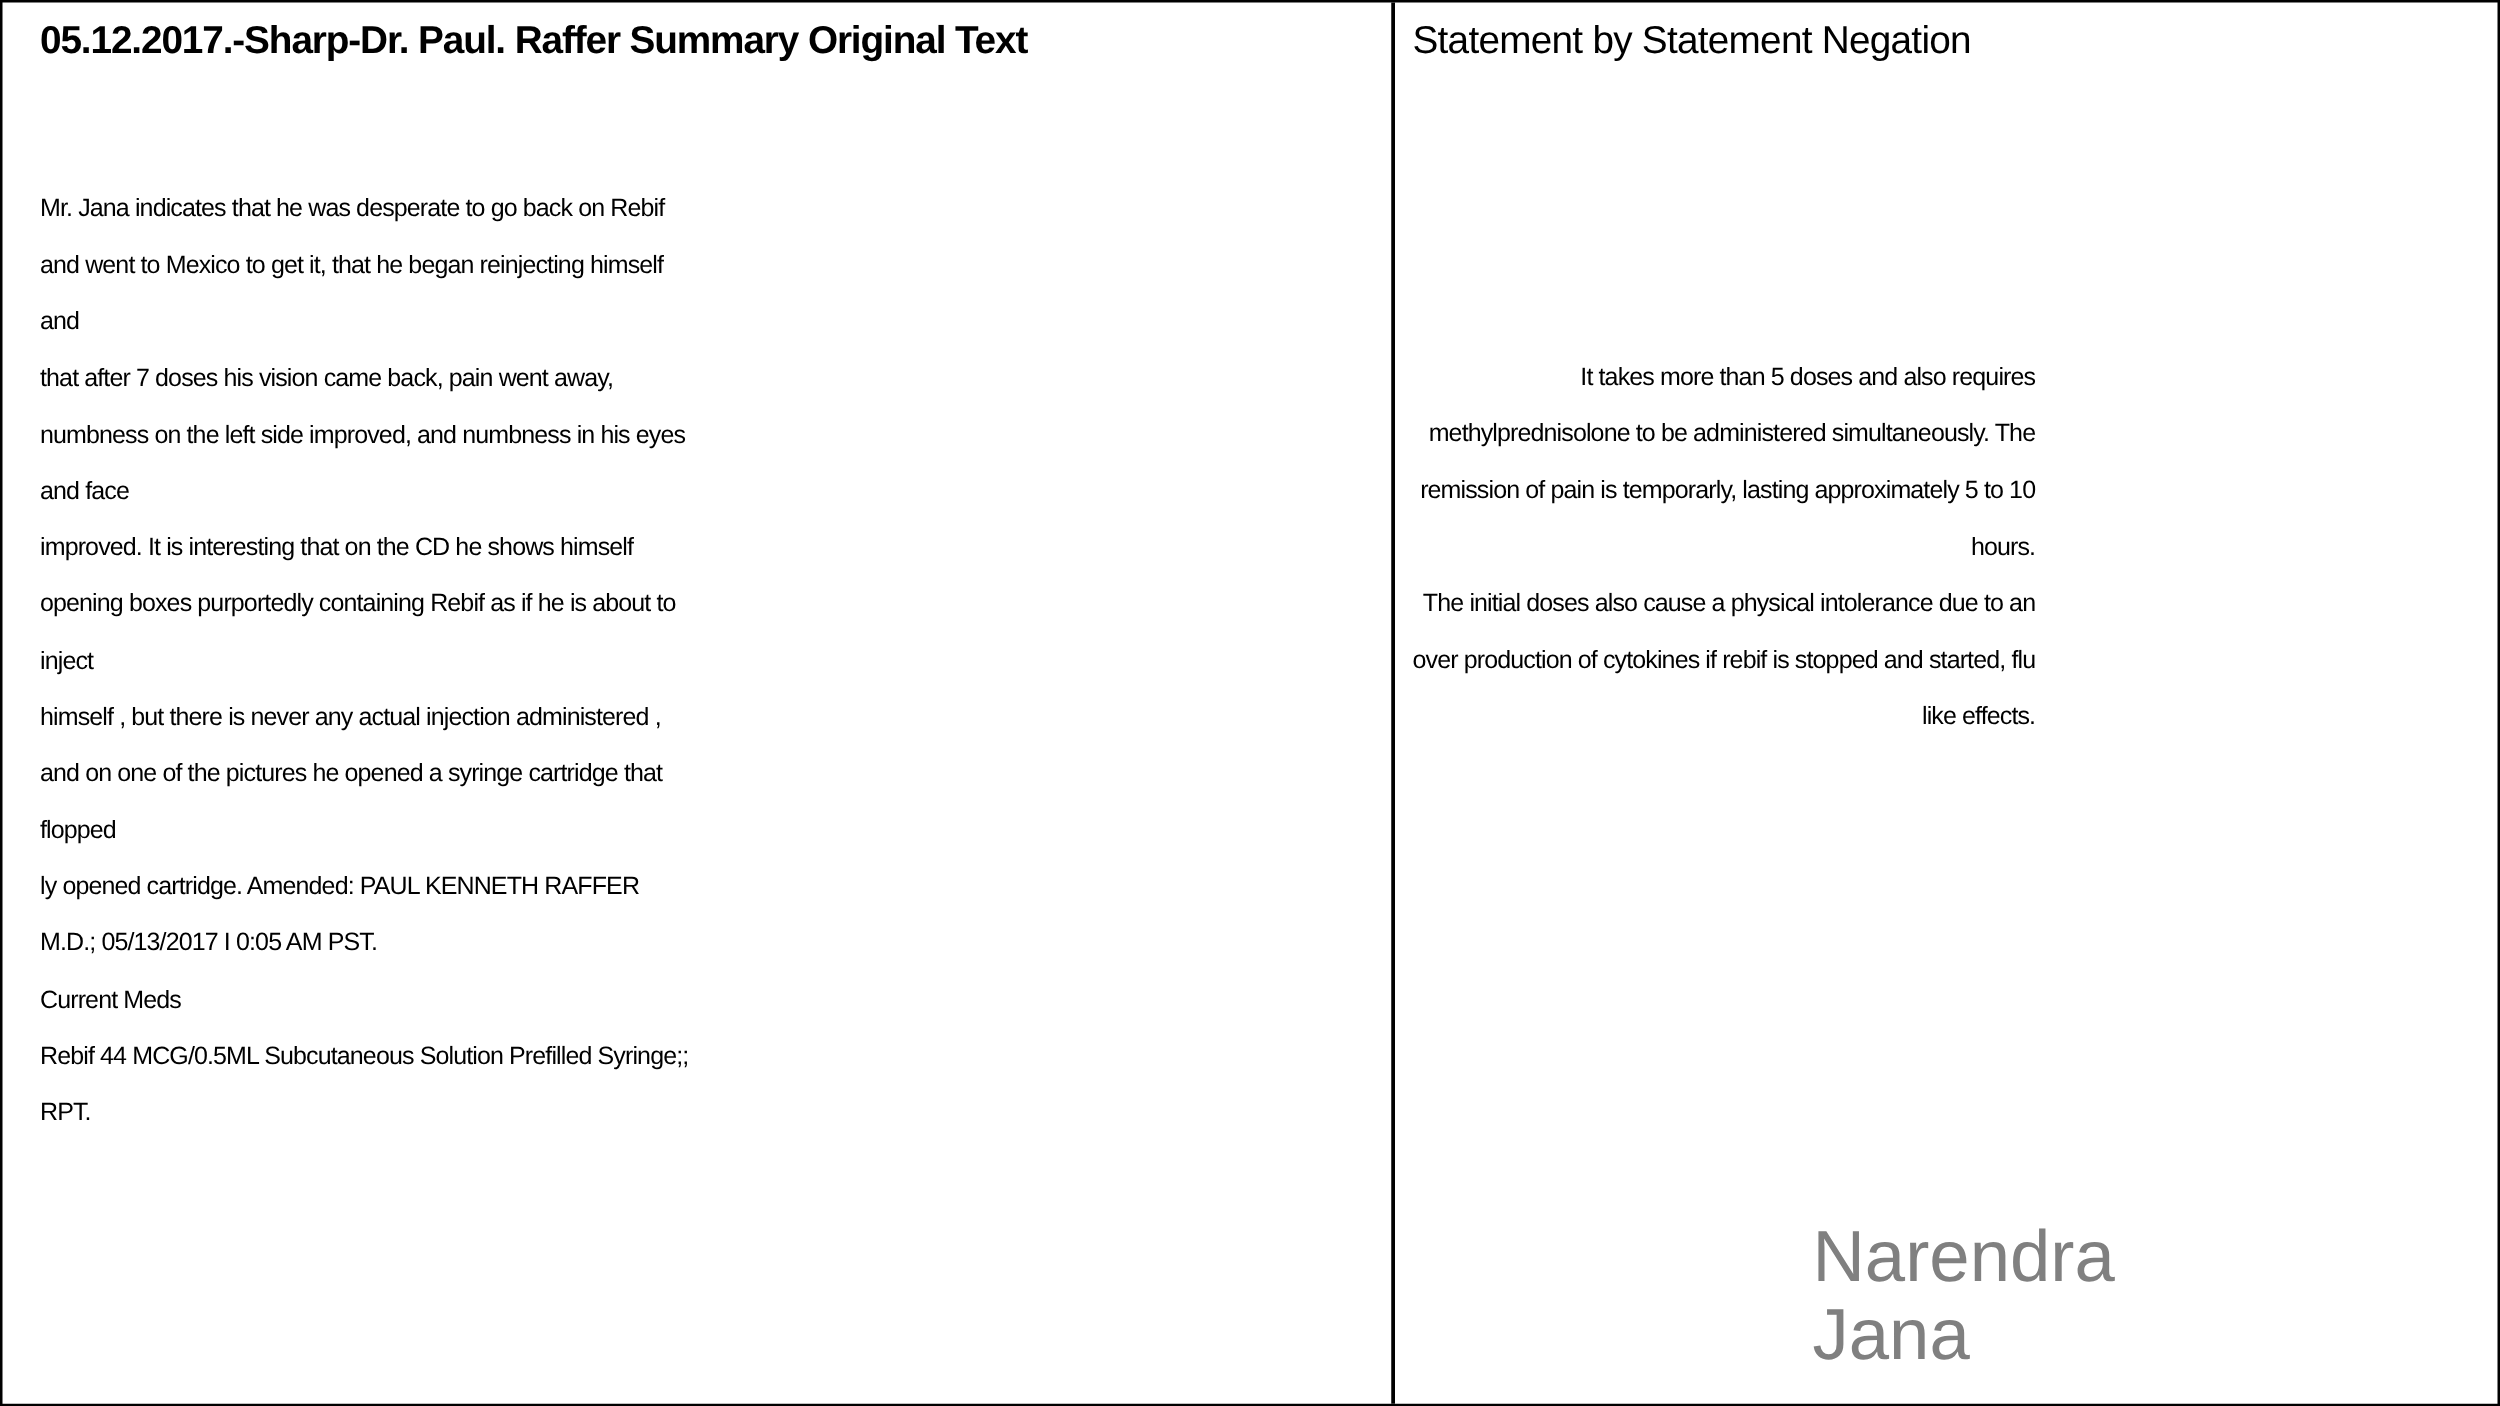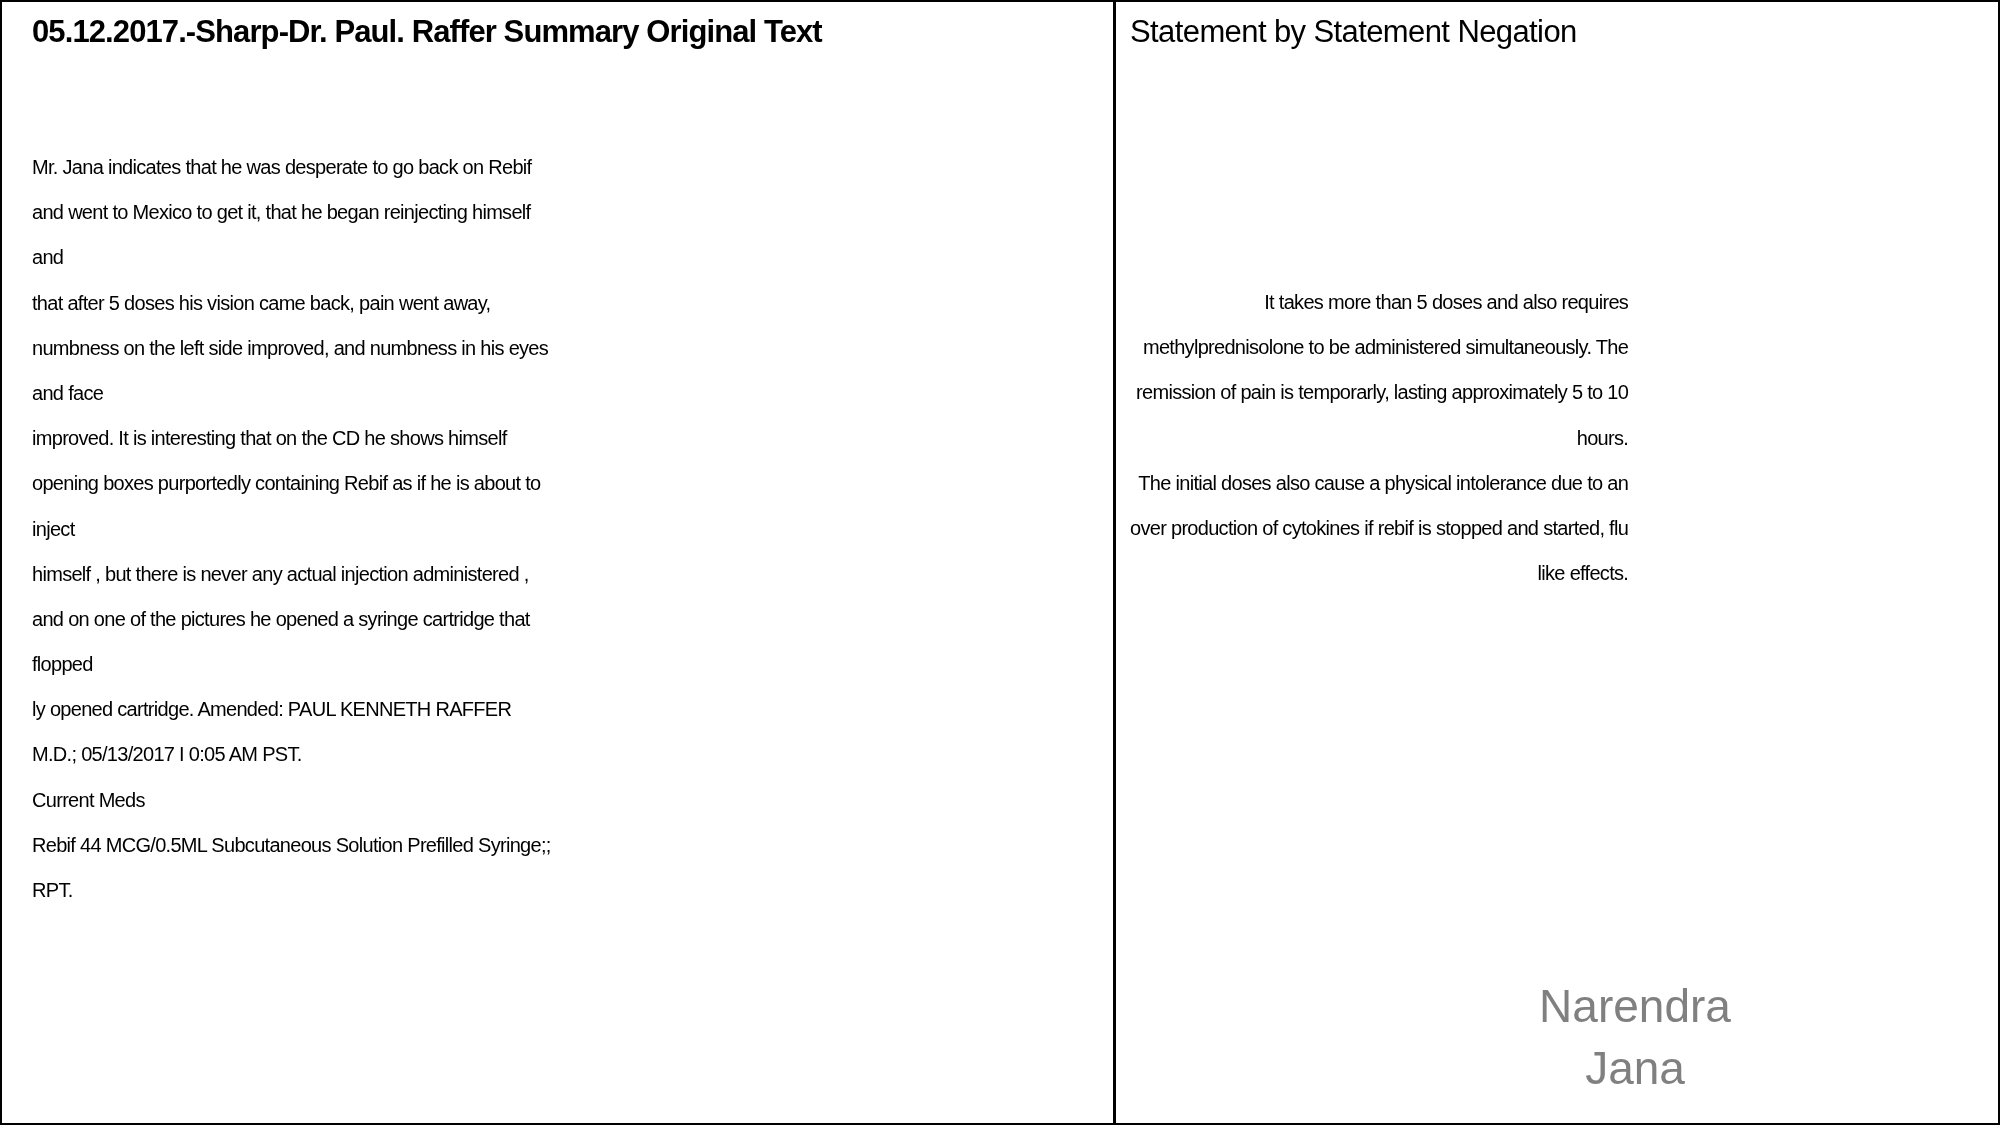--- a/index.html
+++ b/index.html
@@ -64,39 +64,39 @@
       line-height: 45.2px;
       height: 45.2px;
       letter-spacing: -0.7px;
       white-space: nowrap;
     }
     .watermark {
       position: absolute;
       left: 1450px;
       top: 975px;
       width: 370px;
-      text-align: center;
+      text-align: left;
       color: #808080;
-      font-size: 46px;
+      font-size: 58px;
       line-height: 62px;
       font-family: "Liberation Sans", sans-serif;
     }
     .watermark span { display: block; }
   </style>
 </head>
 <body>
 
 <div class="table">
   <div class="col col-left">
     <div class="cell-heading bold">05.12.2017.-Sharp-Dr. Paul. Raffer Summary Original Text</div>
     <ul class="lines left-lines">
       <li>Mr. Jana indicates that he was desperate to go back on Rebif</li>
       <li>and went to Mexico to get it, that he began reinjecting himself</li>
       <li>and</li>
-      <li>that after 5 doses his vision came back, pain went away,</li>
+      <li>that after 7 doses his vision came back, pain went away,</li>
       <li>numbness on the left side improved, and numbness in his eyes</li>
       <li>and face</li>
       <li>improved. It is interesting that on the CD he shows himself</li>
       <li>opening boxes purportedly containing Rebif as if he is about to</li>
       <li>inject</li>
       <li>himself , but there is never any actual injection administered ,</li>
       <li>and on one of the pictures he opened a syringe cartridge that</li>
       <li>flopped</li>
       <li>ly opened cartridge. Amended: PAUL KENNETH RAFFER</li>
       <li>M.D.; 05/13/2017 I 0:05 AM PST.</li>

